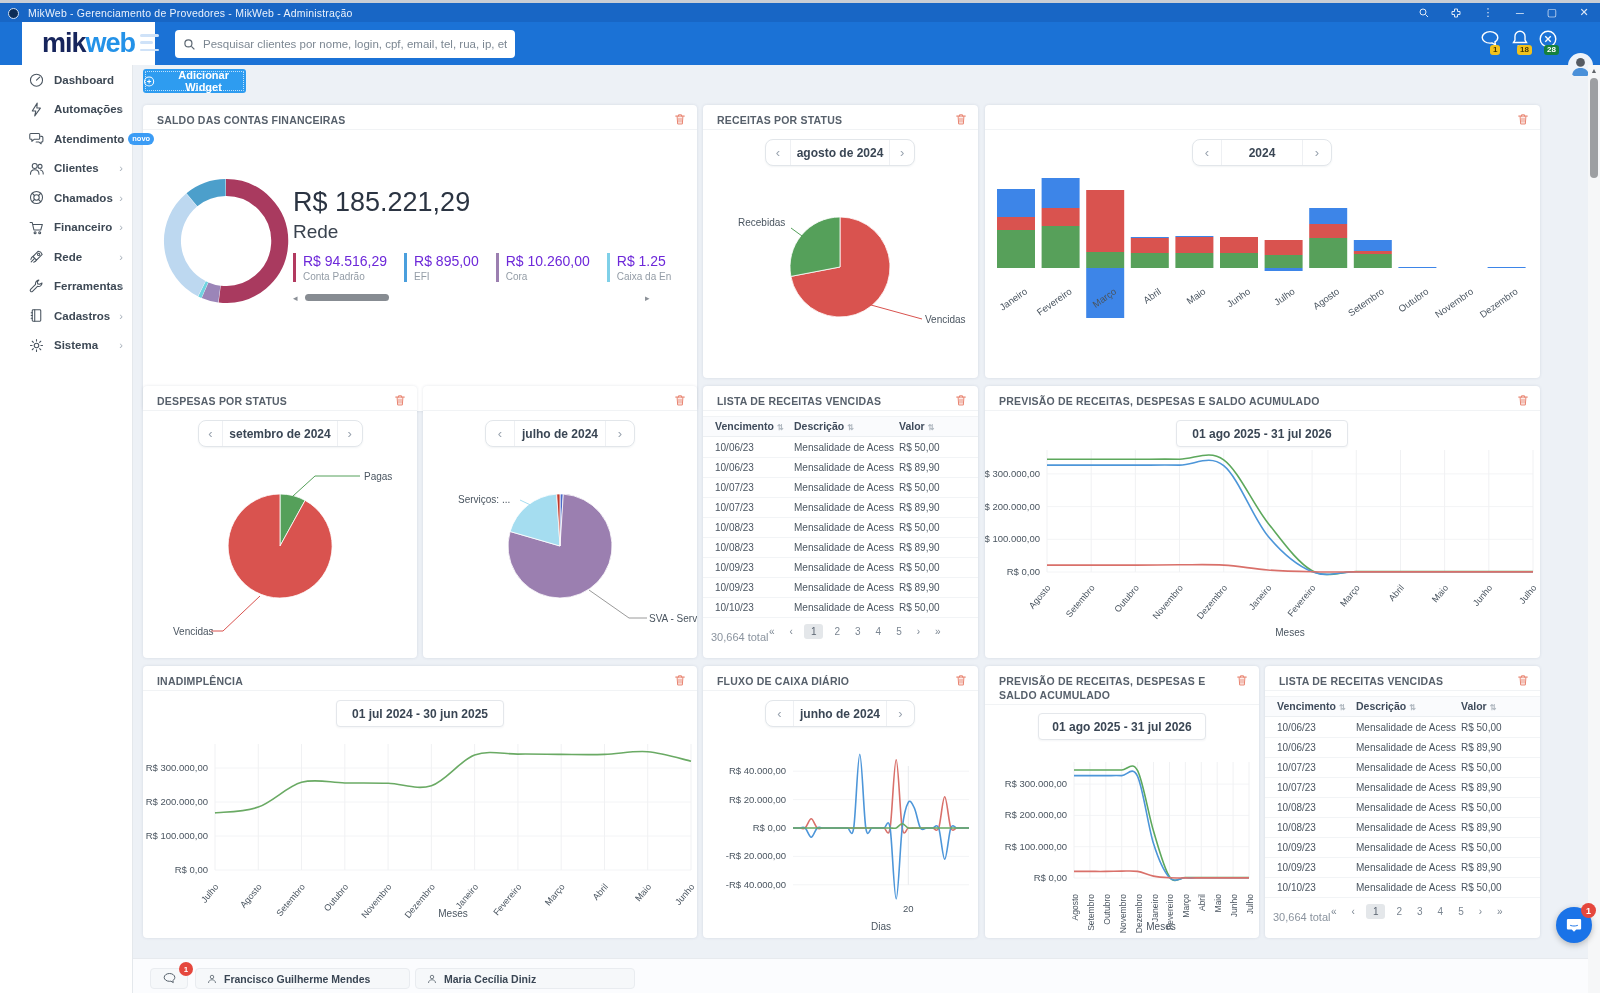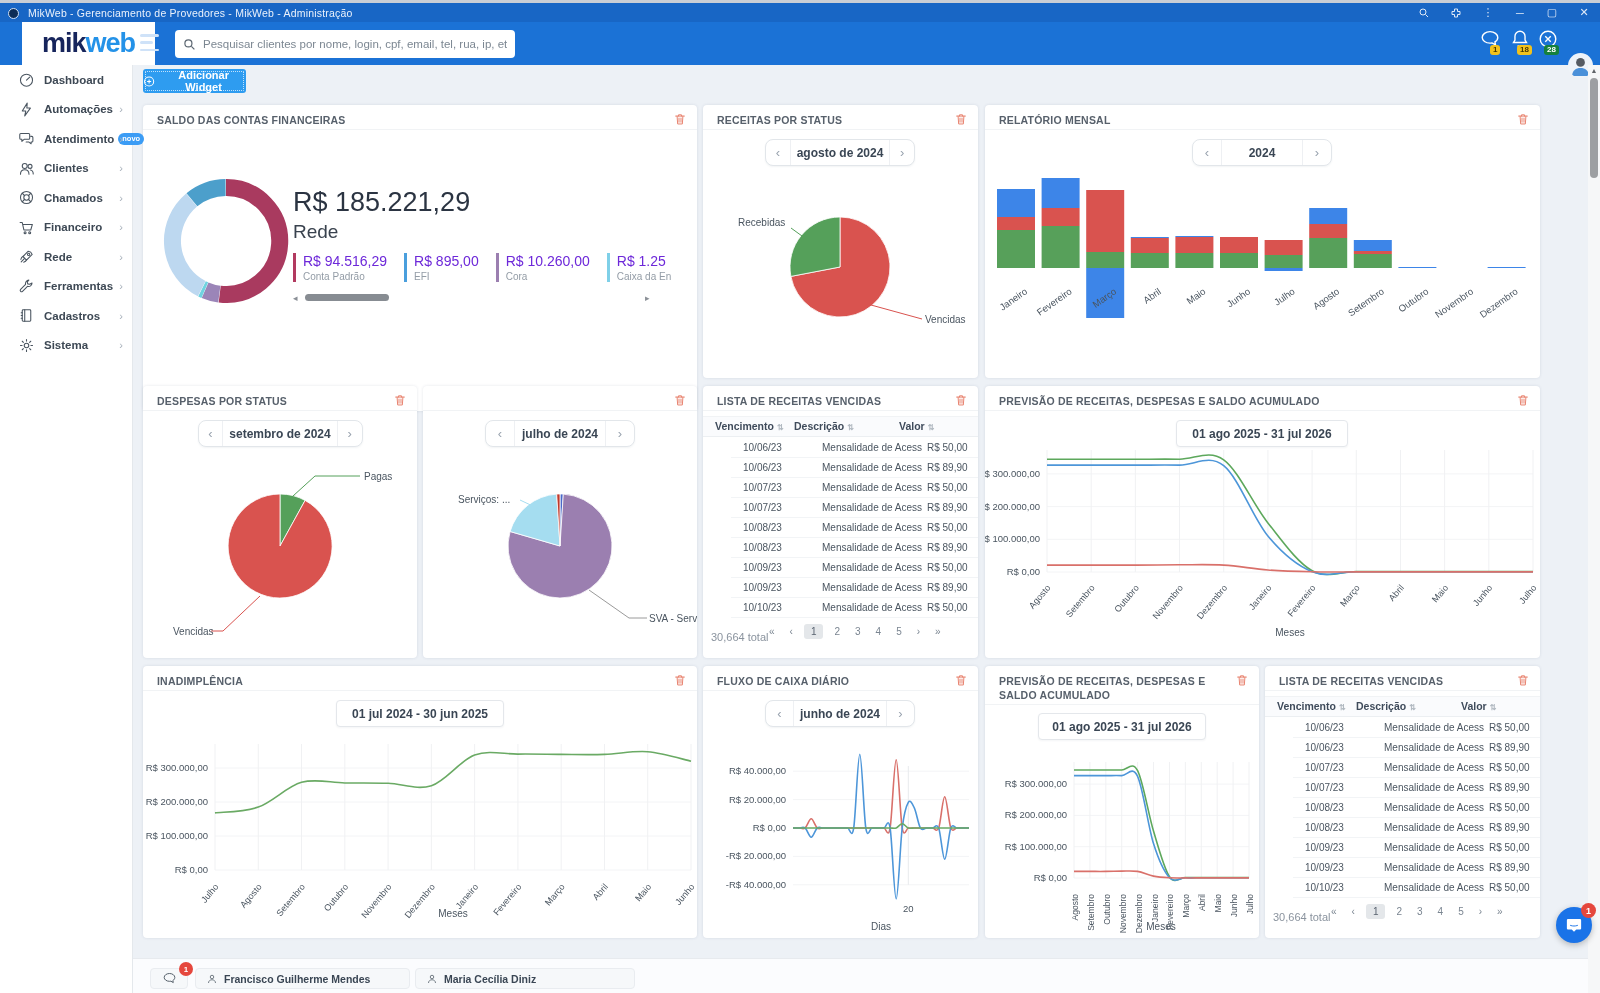--- a/index.html
+++ b/index.html
@@ -28,21 +28,21 @@
   .searchbox input::placeholder { color:#7c8792; }
   .hicon { position:absolute; top:6px; width:24px; height:24px; }
   .hicon svg { stroke:#fff; fill:none; stroke-width:1.5; }
   .badge { position:absolute; font-size:8px; font-weight:bold; border-radius:3px; padding:1px 3px; line-height:1; }
   .badge.yellow { background:#f2c21c; color:#4a3a00; }
   .badge.red { background:#15803d; color:#fff; }
   .avatar { position:absolute; left:1568px; top:31px; width:25px; height:25px; border-radius:50%; background:#eef3f9; overflow:hidden; cursor:pointer; }
 
   
   .sidebar { position:absolute; left:0; top:65px; width:133px; height:928px; background:#ffffff; border-right:1px solid #e4e8ec; z-index:3; }
-  .side-item { position:relative; height:29.5px; display:flex; align-items:center; padding-left:18px; cursor:pointer; }
+  .side-item { position:relative; height:29.5px; display:flex; align-items:center; padding-left:28px; cursor:pointer; }
   .side-ic { width:17px; height:17px; margin-right:9px; flex:0 0 auto; }
   .side-ic svg { stroke:#4a5560; fill:none; stroke-width:1.5; stroke-linecap:round; stroke-linejoin:round; }
   .side-label { font-size:11.5px; color:#3d4854; font-weight:bold; }
   .side-chev { position:absolute; right:9px; color:#a7b0ba; font-size:11px; }
   .novo { background:#3b9cf5; color:#fff; font-size:7.5px; font-weight:bold; padding:1.5px 4px; border-radius:7px; margin-left:4px; }
 
   
   .add-widget { position:absolute; left:143px; top:69px; width:103px; height:24px; background:#2e9cf0; border:none; border-radius:3px; color:#fff; font-size:11px; font-weight:bold; font-family:"Liberation Sans",sans-serif; display:flex; align-items:center; justify-content:center; gap:6px; cursor:pointer; outline:1px dotted rgba(255,255,255,.7); outline-offset:-3px; }
 
   .card { position:absolute; background:#fff; border-radius:4px; box-shadow:0 0 3px rgba(40,60,90,.12); overflow:hidden; }
@@ -67,21 +67,21 @@
   .acct .v { font-size:14px; color:#6d28d9; }
   .acct .l { font-size:10px; color:#939ca6; margin-top:2px; }
   .mini-scroll { position:absolute; left:150px; top:188px; width:360px; height:10px; }
   .mini-scroll .ar { position:absolute; top:0; font-size:9px; color:#8a8f96; }
   .mini-thumb { position:absolute; left:12px; top:1px; width:84px; height:7px; background:#878c92; border-radius:4px; cursor:pointer; }
 
   
   .tbl-head { position:absolute; left:0; width:100%; height:21px; background:#fafbfd; border-top:1px solid #f1f3f5; border-bottom:1px solid #eceff2; }
   .tbl-hcell { position:absolute; top:4px; font-size:10.5px; font-weight:bold; color:#3f4b5b; cursor:pointer; white-space:nowrap; }
   .tbl-sort { color:#b0b8c0; font-size:8px; margin-left:3px; }
-  .tbl-row { position:absolute; left:0; width:100%; height:20px; border-bottom:1px solid #f2f4f6;margin-left:28px; }
+  .tbl-row { position:absolute; left:0; width:100%; height:20px; border-bottom:1px solid #f2f4f6; }
   .tbl-cell { position:absolute; top:4px; font-size:10px; color:#4a5560; white-space:nowrap; overflow:hidden; }
   .pg-total { position:absolute; left:8px; font-size:11px; color:#8a939e; }
   .pager { position:absolute; display:flex; align-items:center; gap:7px; font-size:10px; color:#7a8591; }
   .pg-btn { cursor:pointer; padding:2px 4px; }
   .pg-btn.active { background:#e4e7ea; border-radius:3px; padding:2px 7px; color:#5a6470; }
 
   
   .footerbar { position:absolute; left:133px; top:958px; width:1467px; height:35px; background:#fbfcfe; border-top:1px solid #e7eaee; }
   .chip { position:absolute; top:9px; height:21px; background:#f6f8fa; border:1px solid #e9ecf0; border-radius:4px; display:flex; align-items:center; padding:0 10px; gap:6px; cursor:pointer; }
   .chip .nm { font-size:10.5px; font-weight:bold; color:#3a4654; }
@@ -306,21 +306,20 @@
           <svg width="275" height="273" class="chart-svg">
             <path d="M137,162 L137.0,112.0 A50,50 0 1,1 87.9,171.4 Z" fill="#d9534f" stroke="#fff" stroke-width="0.8"></path>
             <path d="M137,162 L87.9,171.4 A50,50 0 0,1 137.0,112.0 Z" fill="#55a05a" stroke="#fff" stroke-width="0.8"></path>
             <polyline points="88,123 99,131" fill="none" stroke="#55a05a" stroke-width="1"></polyline>
             <text x="35" y="121" font-size="10" fill="#4a5560" font-family="Liberation Sans, sans-serif">Recebidas</text>
             <polyline points="168,200 219,214" fill="none" stroke="#d9534f" stroke-width="1"></polyline>
             <text x="222" y="218" font-size="10" fill="#4a5560" font-family="Liberation Sans, sans-serif">Vencidas</text>
           </svg>
         </div>
         <div class="card" style="left: 985px; top: 105px; width: 555px; height: 273px;">
-          <div class="card-title">RELATÓRIO MENSAL</div>
           <div class="card-sep"></div>
           <button class="trash-btn"><svg width="14" height="14" viewBox="0 0 24 24" fill="none" stroke="#e8826e" stroke-width="1.7" stroke-linecap="round">
               <path d="M4.5 7 h15 M9.5 7 V4.8 h5 V7 M7 7 l1 13.5 h8 L17 7 M10.3 10.5 v7 M13.7 10.5 v7"></path>
             </svg></button>
           <div class="nav-pill" style="left: 207px; top: 34px; width: 140px;">
             <span class="nav-arrow l">‹</span>
             <span class="nav-label">2024</span>
             <span class="nav-arrow r">›</span>
           </div>
           <svg width="555" height="273" class="chart-svg">

